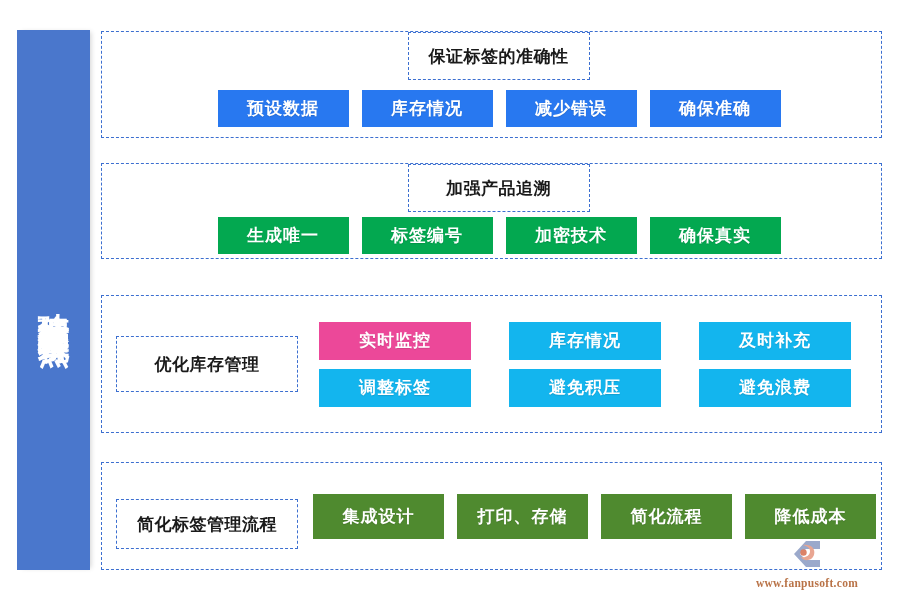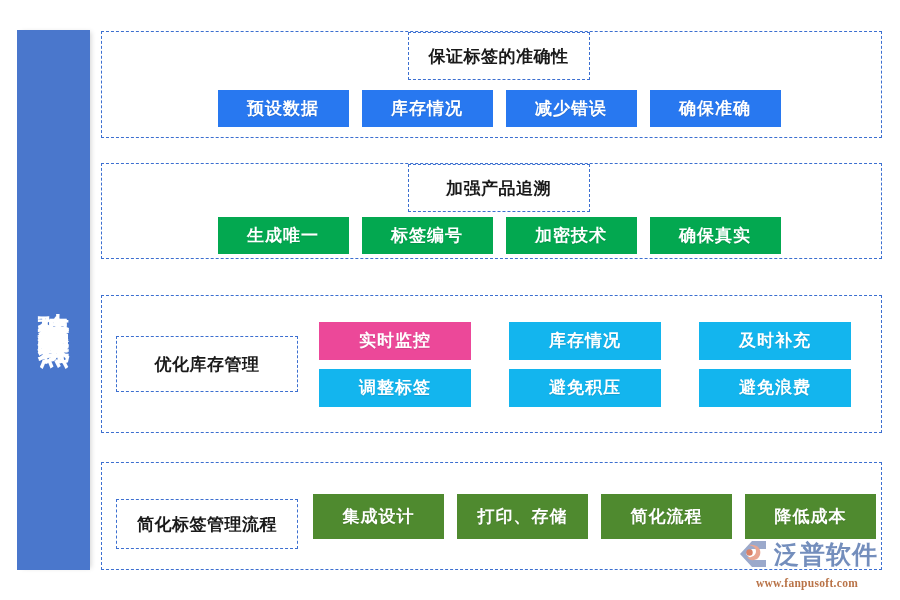--- a/index.html
+++ b/index.html
@@ -202,18 +202,17 @@
     </div>
   </div>
 
   <div id="logo">
     <div id="logo-top">
       <svg id="logo-mark" viewBox="0 0 34 30">
         <path d="M4 15 L16 2 L30 2 L30 10 L16 10 L10 15 L16 21 L30 21 L30 28 L16 28 Z" fill="#8092bd" opacity="0.85"></path>
         <path d="M13 6 C20 5, 26 9, 24 16 C22 22, 14 23, 11 18 C15 19, 20 17, 20 12 C20 9, 17 7, 13 6 Z" fill="#e8a08a"></path>
         <circle cx="13.5" cy="13.5" r="3.2" fill="#d9795c"></circle>
       </svg>
-      <div id="logo-word" style="color: rgb(106, 134, 184);">泛普软件</div>
     </div>
     <div id="logo-url" style="color: rgb(180, 105, 58);">www.fanpusoft.com</div>
   </div>
 
 </div>
 
 </body></html>

